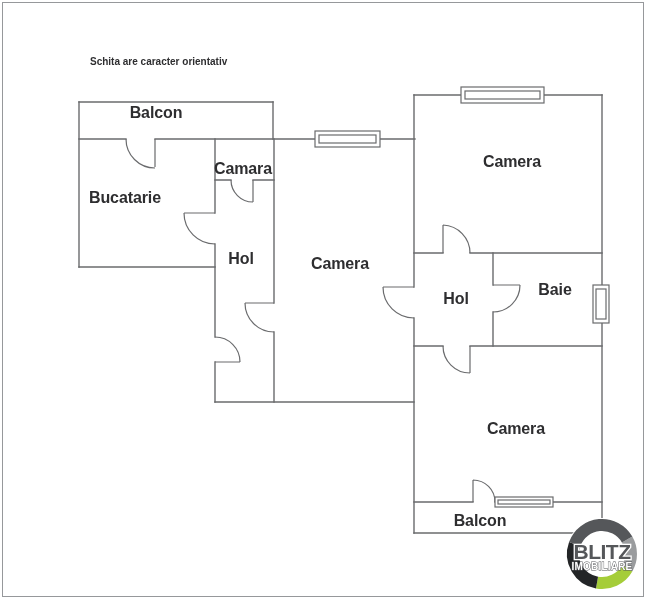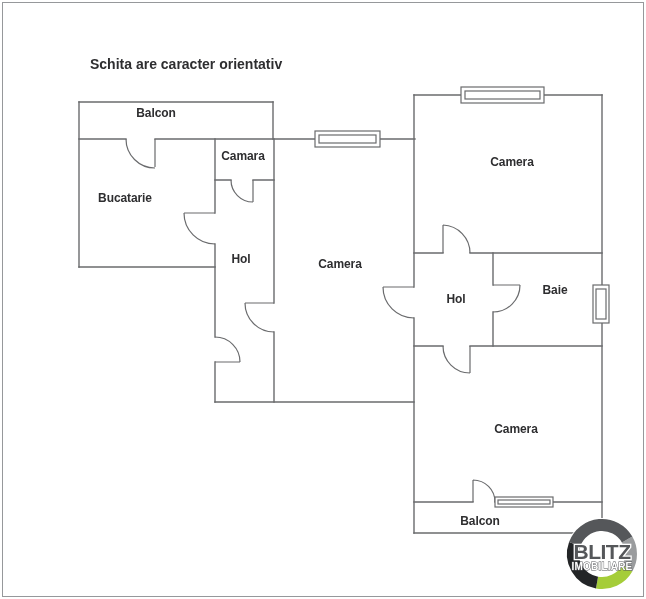--- a/index.html
+++ b/index.html
@@ -7,26 +7,26 @@
     position:relative;width:646px;height:599px;background:#ffffff;
     font-family:"Liberation Sans",sans-serif;overflow:hidden;
   }
   .frame{
     position:absolute;left:2px;top:2px;right:2px;bottom:2px;
     border:1.5px solid #96989b;pointer-events:none;
   }
   .plan-svg{position:absolute;left:0;top:0;}
   .room-label{
     position:absolute;transform:translate(-50%,-50%);
-    font-size:12px;font-weight:600;color:#2e2e30;
+    font-size:16px;font-weight:600;color:#2e2e30;
     white-space:nowrap;letter-spacing:-0.1px;
   }
   .disclaimer{
     position:absolute;left:90px;top:56px;
-    font-size:14px;font-weight:600;color:#2e2e30;white-space:nowrap;
+    font-size:10px;font-weight:600;color:#2e2e30;white-space:nowrap;
   }
 </style>
 </head>
 <body>
 
 <div class="stage">
 
   <svg class="plan-svg" width="646" height="599" viewBox="0 0 646 599">
 
     <g stroke="#6a6b6d" stroke-width="1.4" fill="none" stroke-linecap="square">
@@ -92,21 +92,21 @@
         <path stroke="#55575a" d="M574.7,544.1 A29,29 0 0 1 627.1,539.5"></path>
       </g>
       <text x="602" y="559" text-anchor="middle" font-family="Liberation Sans, sans-serif" font-size="21" font-weight="bold" letter-spacing="-0.5" fill="#55575a" stroke="#ffffff" stroke-width="2.5" paint-order="stroke" style="paint-order:stroke">BLITZ</text>
       <text x="602" y="570" text-anchor="middle" font-family="Liberation Sans, sans-serif" font-size="10" font-weight="bold" letter-spacing="0.2" fill="#ffffff" stroke="#55575a" stroke-width="0.9" paint-order="stroke" style="paint-order:stroke">IMOBILIARE</text>
     </g>
   </svg>
 
   <div class="disclaimer">Schita are caracter orientativ</div>
 
   <div class="room-label" style="left:156px;top:113px">Balcon</div>
-  <div class="room-label" style="left:243px;top:156px">Camara</div>
+  <div class="room-label" style="left:243px;top:169px">Camara</div>
   <div class="room-label" style="left:125px;top:198px">Bucatarie</div>
   <div class="room-label" style="left:241px;top:259px">Hol</div>
   <div class="room-label" style="left:340px;top:264px">Camera</div>
   <div class="room-label" style="left:512px;top:162px">Camera</div>
   <div class="room-label" style="left:456px;top:299px">Hol</div>
   <div class="room-label" style="left:555px;top:290px">Baie</div>
   <div class="room-label" style="left:516px;top:429px">Camera</div>
   <div class="room-label" style="left:480px;top:521px">Balcon</div>
 
   <div class="frame"></div>

